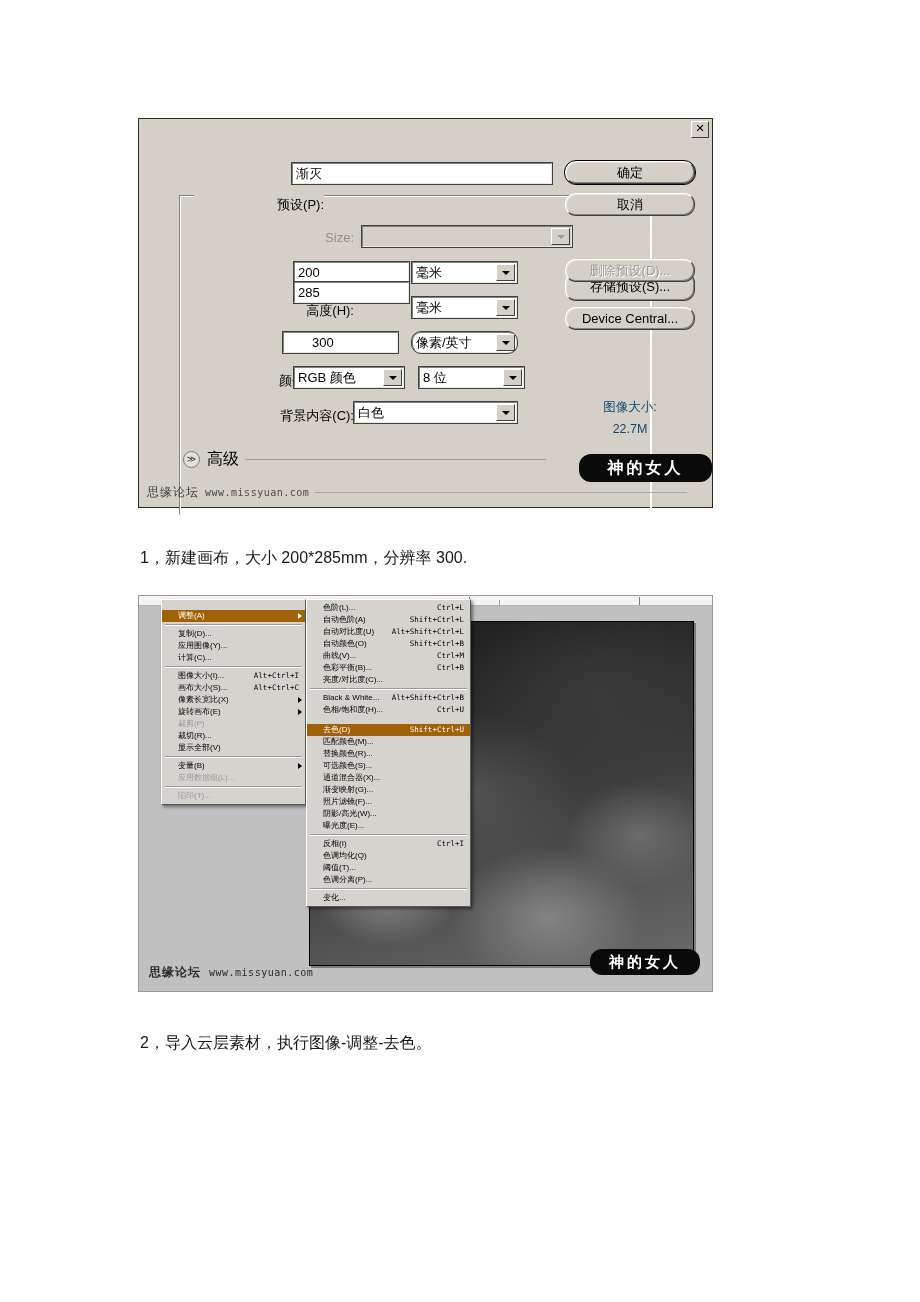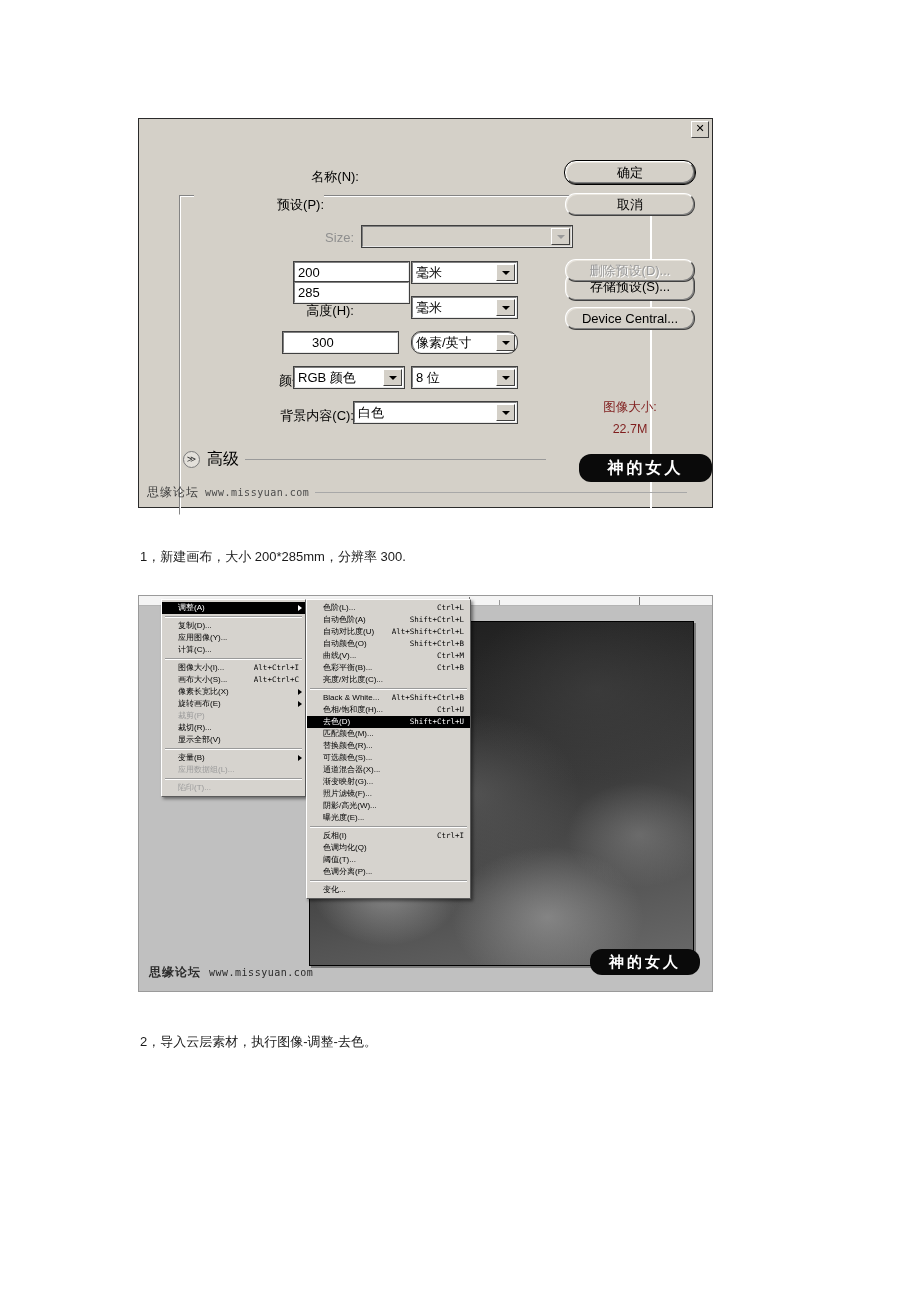--- a/index.html
+++ b/index.html
@@ -115,21 +115,21 @@
     border-right: 1px solid #404040; border-bottom: 1px solid #404040;
     box-shadow: inset -1px -1px 0 #808080, inset 1px 1px 0 #e8e4dc;
     font-size: 13px; color: #000;
     display: flex; align-items: center; justify-content: center;
     cursor: pointer; box-sizing: border-box; border-radius: 11px;
   }
   .btn.default { outline: 1px solid #000; }
   .btn.dis { color: #9a9a9a; text-shadow: 1px 1px 0 #ffffff; cursor: default; }
 
   .imgsize-lbl {
-    position: absolute; font-size: 12.5px; color: #7f1d1d; text-align: center;
+    position: absolute; font-size: 12.5px; color: #0c4a6e; text-align: center;
   }
 
   .advrow {
     position: absolute; left: 182px; top: 446px;
     display: flex; align-items: center; width: 360px;
   }
   .chev {
     width: 15px; height: 15px; border-radius: 50%;
     border: 1px solid #7a7a7a;
     background: #e3e0da;
@@ -159,21 +159,21 @@
     border-radius: 12px;
     display: flex; align-items: center; justify-content: center;
     color: #ffffff;
     font-weight: bold;
     letter-spacing: 3px;
   }
 
   
   .cap {
     position: absolute;
-    font-size: 13px; color: #1a1a1a;
+    font-size: 16px; color: #1a1a1a;
     white-space: nowrap;
   }
 
   
   .fig2 {
     position: absolute;
     left: 138px; top: 595px;
     width: 575px; height: 397px;
     background: #c0c0c0;
     border: 1px solid #9a9a9a;
@@ -228,39 +228,40 @@
   .mi .mlabel { flex: 0 0 auto; }
   .mi .msp { flex: 1 1 auto; min-width: 10px; }
   .mi .macc { flex: 0 0 auto; font-size: 7.5px; color: #000; padding-right: 2px;
               font-family: "DejaVu Sans Mono", monospace; }
   .mi .marrow {
     position: absolute; right: 3px; top: 3px;
     width: 0; height: 0;
     border-top: 3px solid transparent; border-bottom: 3px solid transparent;
     border-left: 4px solid #000;
   }
-  .mi.sel { background: #000000; color: #ffffff; }
+  .mi.sel { background: #a16207; color: #ffffff; margin-top: 8px; }
   .mi.sel .macc { color: #ffffff; }
   .mi.sel .marrow { border-left-color: #ffffff; }
   .mi.dis { color: #9a9a9a; }
   .msep { height: 1px; background: #9a9a9a; margin: 2px 3px; border-bottom: 1px solid #ffffff; }
 
   .fig2wm { position: absolute; left: 10px; bottom: 10px; display: flex; align-items: baseline; }
   .fig2wm .cn { font-size: 12px; color: #2a2a2a; font-weight: bold; letter-spacing: 1px;}
   .fig2wm .url { font-size: 10px; color: #2a2a2a; margin-left: 8px;
                  font-family: "DejaVu Sans Mono", monospace; letter-spacing: .5px;}
 </style>
 </head>
 <body>
 
 <div class="fig1">
 
   <div class="closebtn">✕</div>
 
   <div class="lbl" style="left:90px; top:49px; width:130px;">名称(N):</div>
+  <div class="tfield" style="left:153px; top:44px; width:260px; height:21px;">渐灭</div>
 
   <div class="groupbox" style="left:40px; top:76px; width:472px; height:320px;"></div>
   <div class="groupbox2" style="left:41px; top:77px; width:472px; height:320px;"></div>
 
   <div style="position:absolute; left:55px; top:70px; width:130px; height:14px; background:#d4d0c8;"></div>
 
   <div class="lbl" style="left:60px; top:77px; width:125px;">预设(P):</div>
 
   <div class="lbl dim" style="left:90px; top:111px; width:125px;">Size:</div>
   <div class="combo dis" style="left:223px; top:107px; width:210px; height:21px;">
@@ -297,21 +298,21 @@
       </span>
   </div>
 
   <div class="lbl" style="left:55px; top:253px; width:160px;">颜色模式(M):</div>
   <div class="combo" style="left:155px; top:248px; width:110px; height:21px;">
     <span>RGB 颜色</span>
     <span class="arrow">
         <i></i>
       </span>
   </div>
-  <div class="combo" style="left:273px; top:248px; width:105px; height:21px;">
+  <div class="combo" style="left:280px; top:248px; width:105px; height:21px;">
     <span>8 位</span>
     <span class="arrow">
         <i></i>
       </span>
   </div>
 
   <div class="lbl" style="left:55px; top:288px; width:160px;">背景内容(C):</div>
   <div class="combo" style="left:215px; top:283px; width:163px; height:21px;">
     <span>白色</span>
     <span class="arrow">

